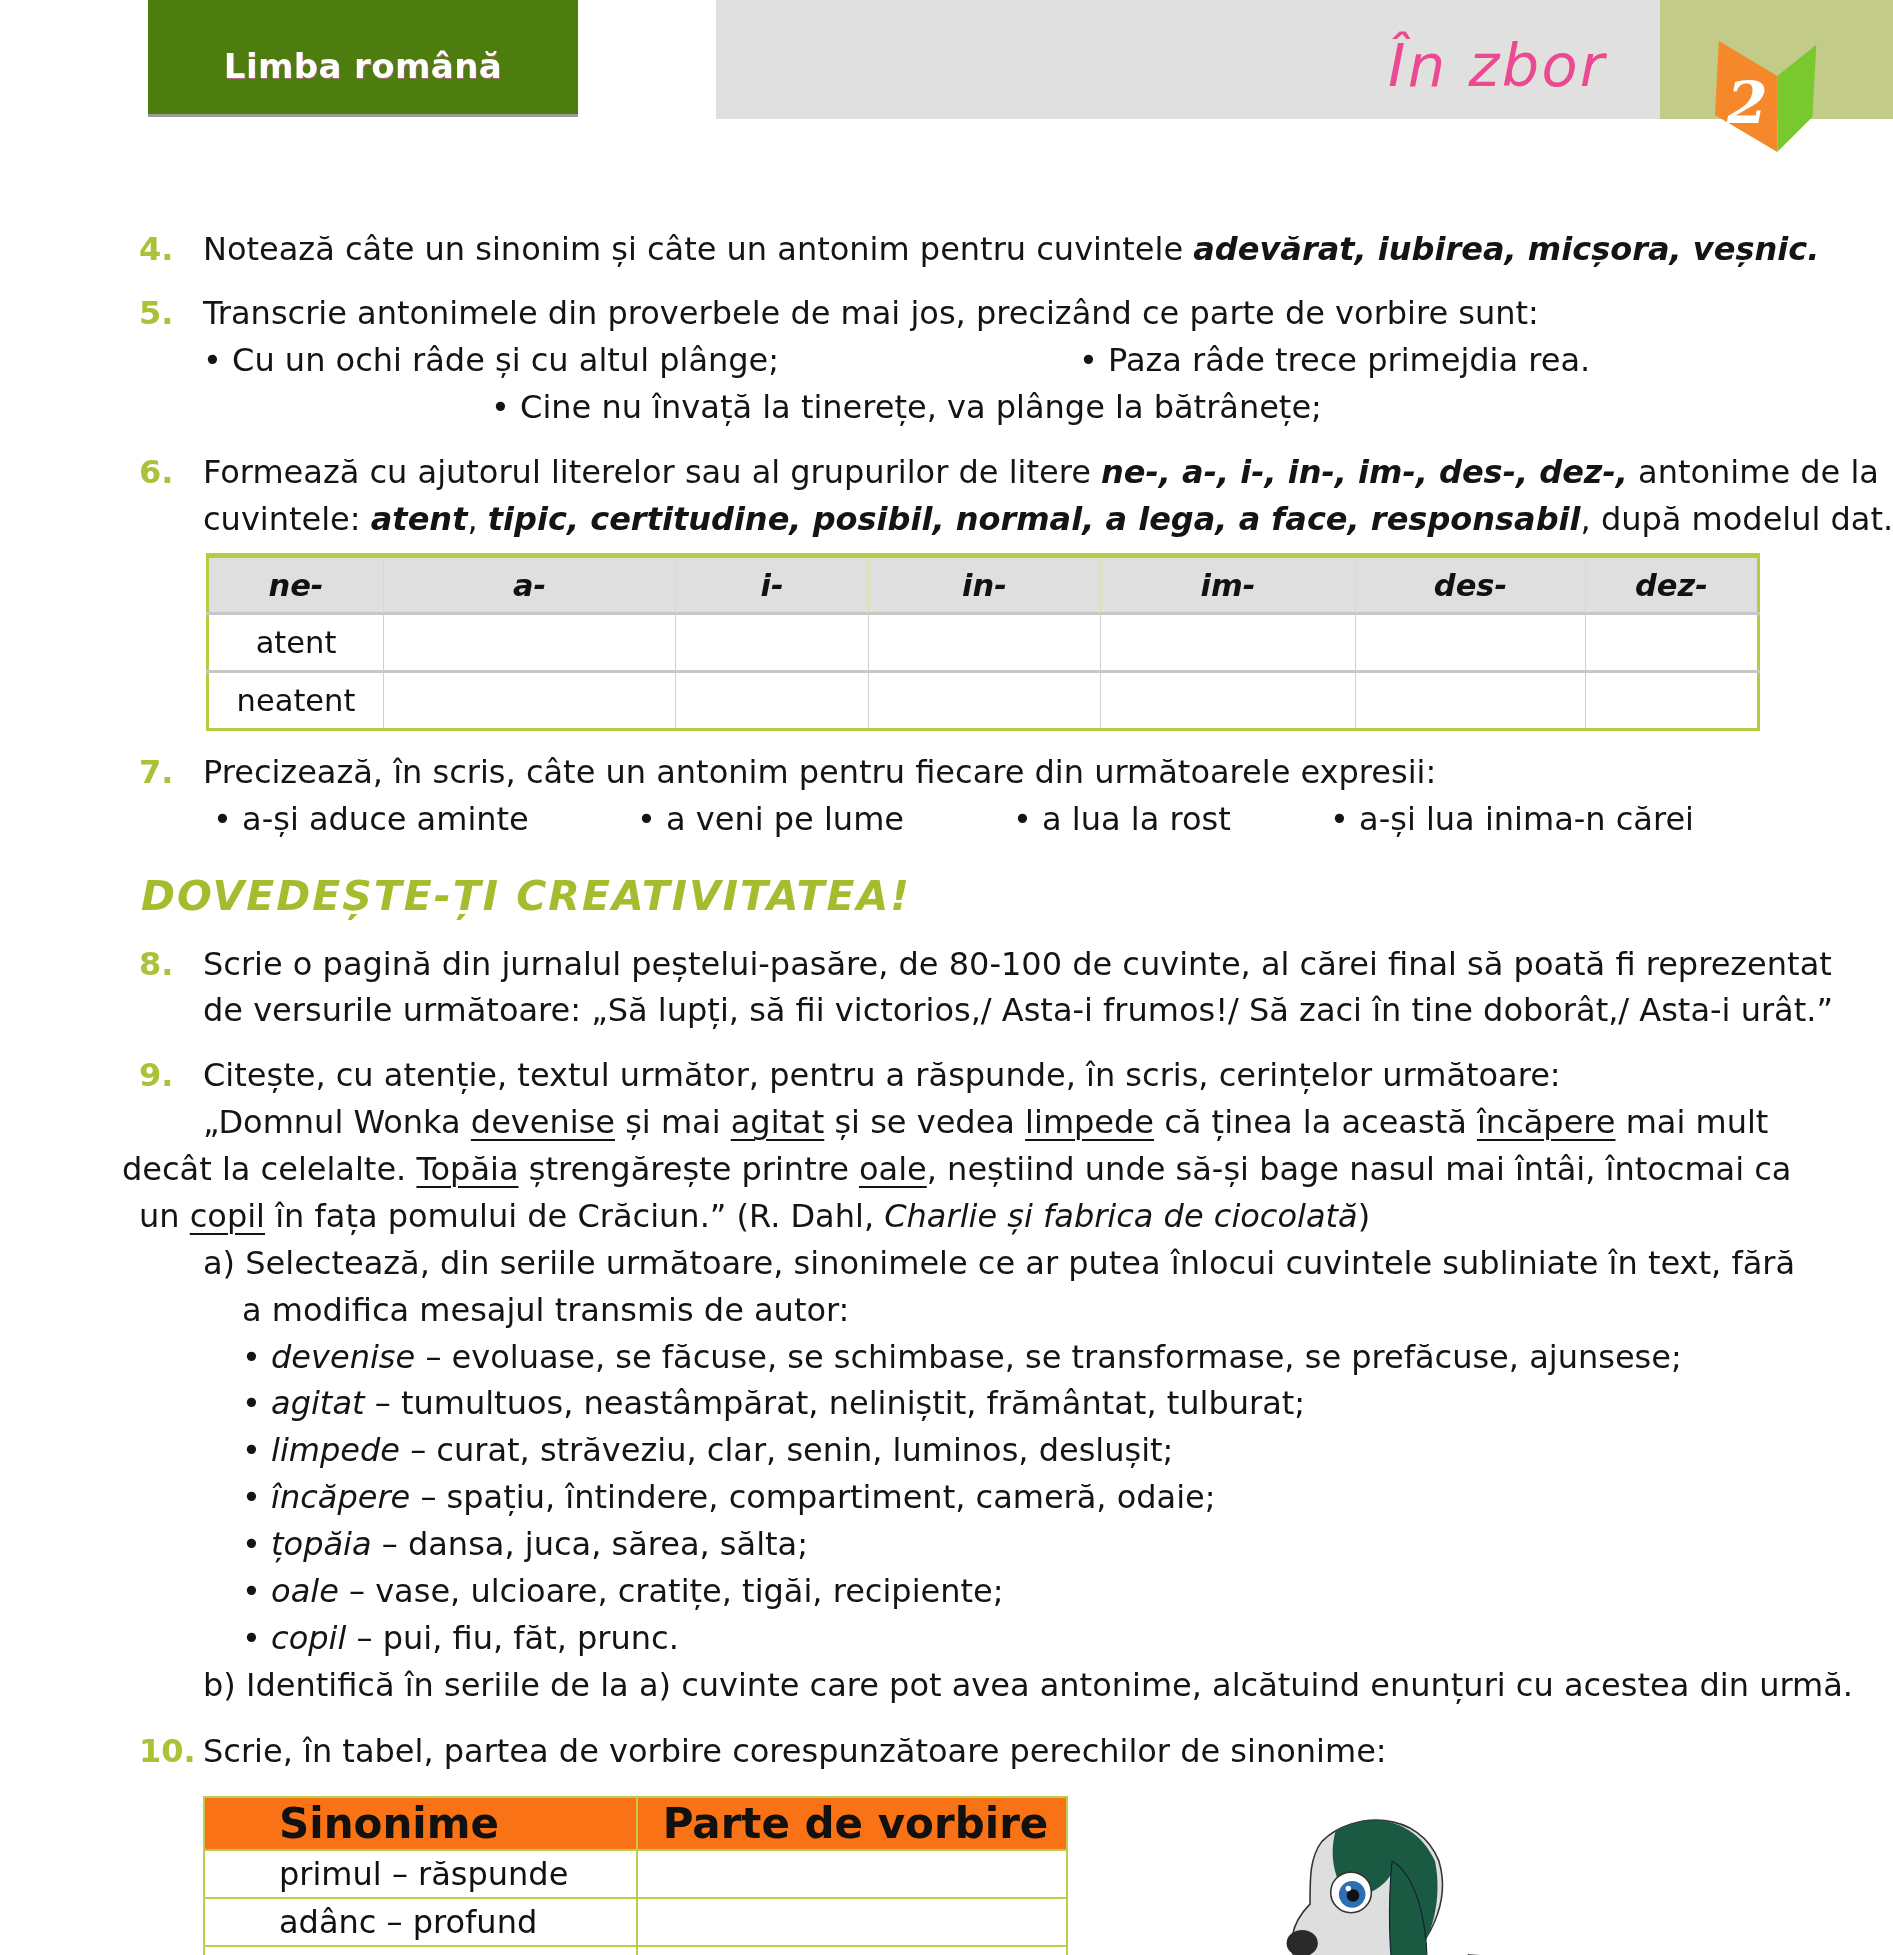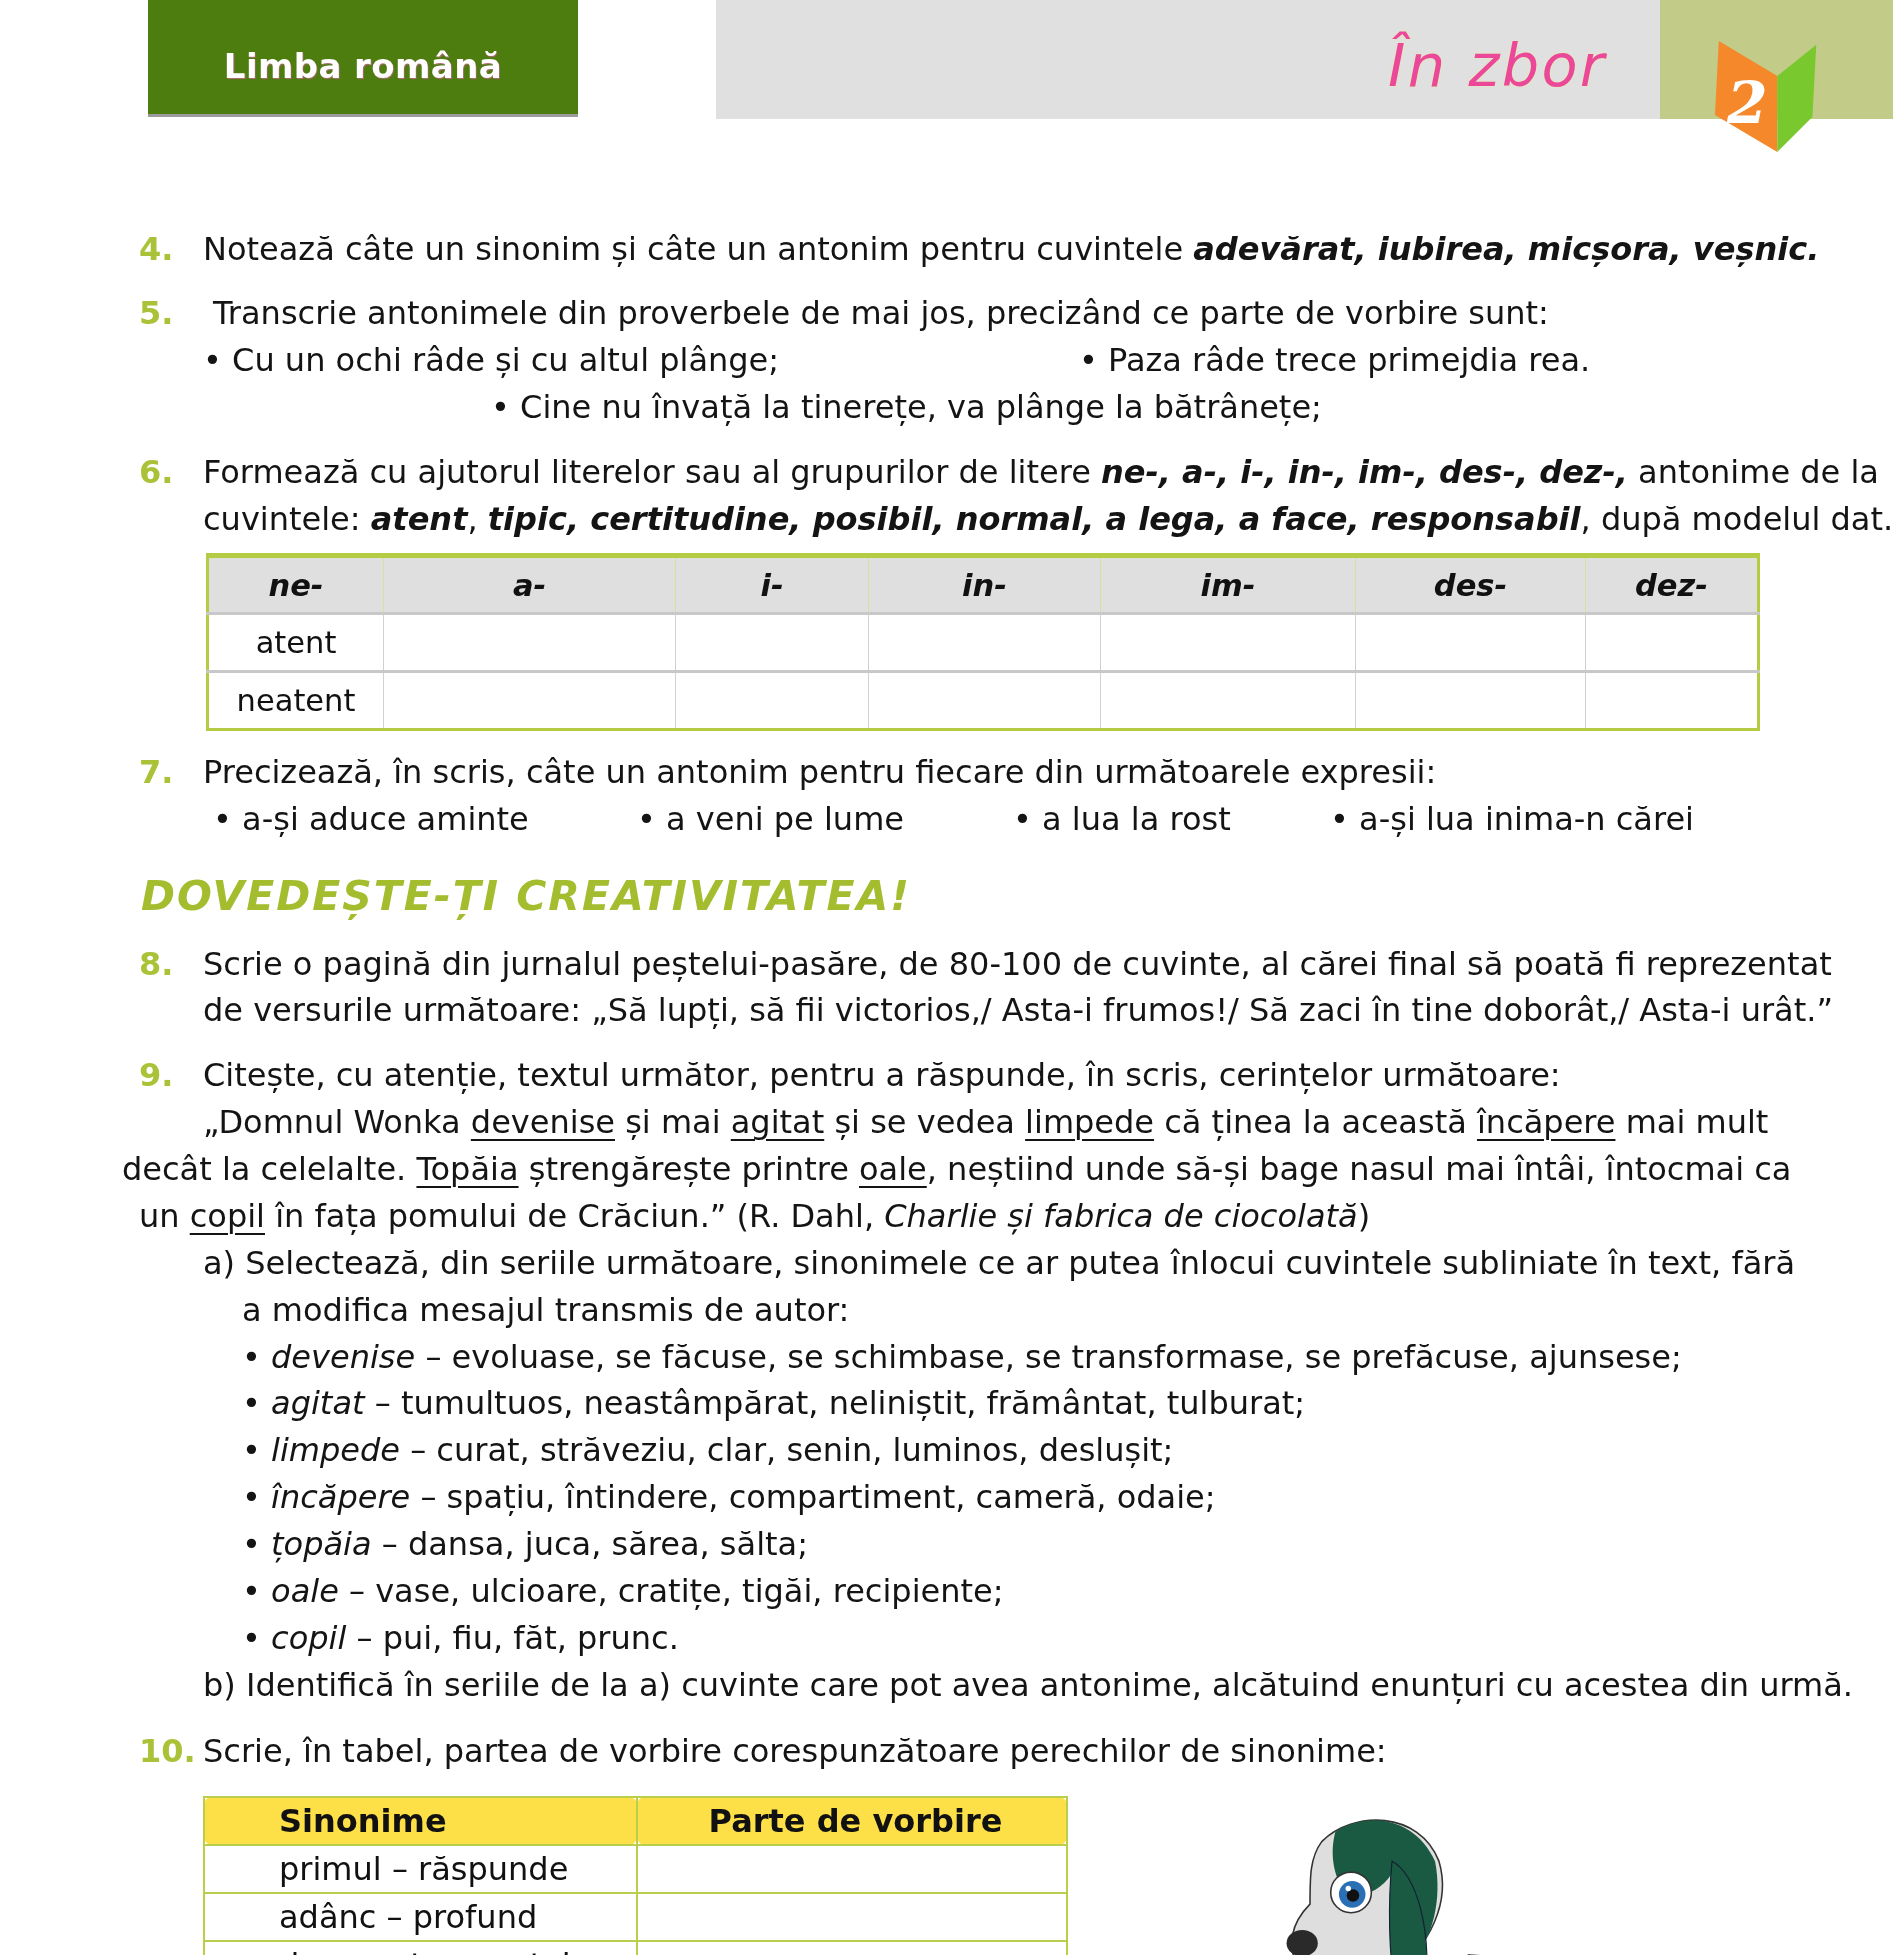--- a/index.html
+++ b/index.html
@@ -36,22 +36,22 @@
   table { border-collapse:collapse; position:absolute; font-family:"DejaVu Sans", sans-serif; }
   .t6 { left:206px; top:553px; width:1554px; border:3.1px solid #b4cb44; border-top-width:5.5px; }
   .t6 th { background:#dfdfdf; height:52px; font-style:italic; font-weight:bold; font-size:30.5px;
            border-left:1.6px solid #d6e39a; }
   .t6 td { height:53px; font-size:30.5px; text-align:center; border-left:1.6px solid #d0d0d0;
            border-top:3.1px solid #c8c8c8; }
   .t6 th:first-child, .t6 td:first-child { border-left:none; }
 
   
   .t10 { left:203px; top:1796px; width:865px; border:2.7px solid #b9ce4a; }
-  .t10 th { background:#fde047; height:44px; font-size:32px; font-weight:bold; text-align:left;
-            border-left:2px solid #b9ce4a; padding-left:74px;border-radius:8px; }
+  .t10 th { background:#f97316; height:44px; font-size:42px; font-weight:bold; text-align:left;
+            border-left:2px solid #b9ce4a; padding-left:74px; }
   .t10 th:nth-child(2) { text-align:center; padding-left:8px; }
   .t10 td { height:44px; font-size:32px; border-top:2.3px solid #b9ce4a; border-left:2px solid #b9ce4a;
             padding-left:74px; }
   .t10 th:first-child, .t10 td:first-child { border-left:none; width:356px; }
 
   .illus { left:1251px; top:1783px; width:626px; height:508px; }
 </style>
 </head>
 <body>
 
@@ -64,21 +64,21 @@
 <svg class="abs hdr-logo" viewBox="0 0 330 290">
   <polygon points="35,5 185,95 185,290 25,195" fill="#f5882a"></polygon>
   <polygon points="185,95 285,15 275,200 185,290" fill="#78c82e"></polygon>
   <text x="108" y="215" font-size="150" font-style="italic" font-weight="bold" fill="#ffffff" font-family="DejaVu Serif, serif" text-anchor="middle">2</text>
 </svg>
 
 <div class="num" style="left:139px;top:226px;">4.</div>
 <div class="ln" style="left:203px;top:226px;"><span>Notează câte un sinonim și câte un antonim pentru cuvintele </span><span class="bi">adevărat, iubirea, micșora, veșnic.</span></div>
 
 <div class="num" style="left:139px;top:290px;">5.</div>
-<div class="ln" style="left:213px;top:290px;">Transcrie antonimele din proverbele de mai jos, precizând ce parte de vorbire sunt:</div>
+<div class="ln" style="left:203px;top:290px;">Transcrie antonimele din proverbele de mai jos, precizând ce parte de vorbire sunt:</div>
 <div class="ln" style="left:203px;top:337px;">• Cu un ochi râde și cu altul plânge;</div>
 <div class="ln" style="left:1079px;top:337px;">• Paza râde trece primejdia rea.</div>
 <div class="ln" style="left:491px;top:384px;">• Cine nu învață la tinerețe, va plânge la bătrânețe;</div>
 
 <div class="num" style="left:139px;top:449px;">6.</div>
 <div class="ln" style="left:203px;top:449px;"><span>Formează cu ajutorul literelor sau al grupurilor de litere </span><span class="bi">ne-, a-, i-, in-, im-, des-, dez-,</span><span> antonime de la</span></div>
 <div class="ln" style="left:203px;top:496px;"><span>cuvintele: </span><span class="bi">atent</span><span>, </span><span class="bi">tipic, certitudine, posibil, normal, a lega, a face, responsabil</span><span>, după modelul dat.</span></div>
 
 <table class="t6">
   <thead>

